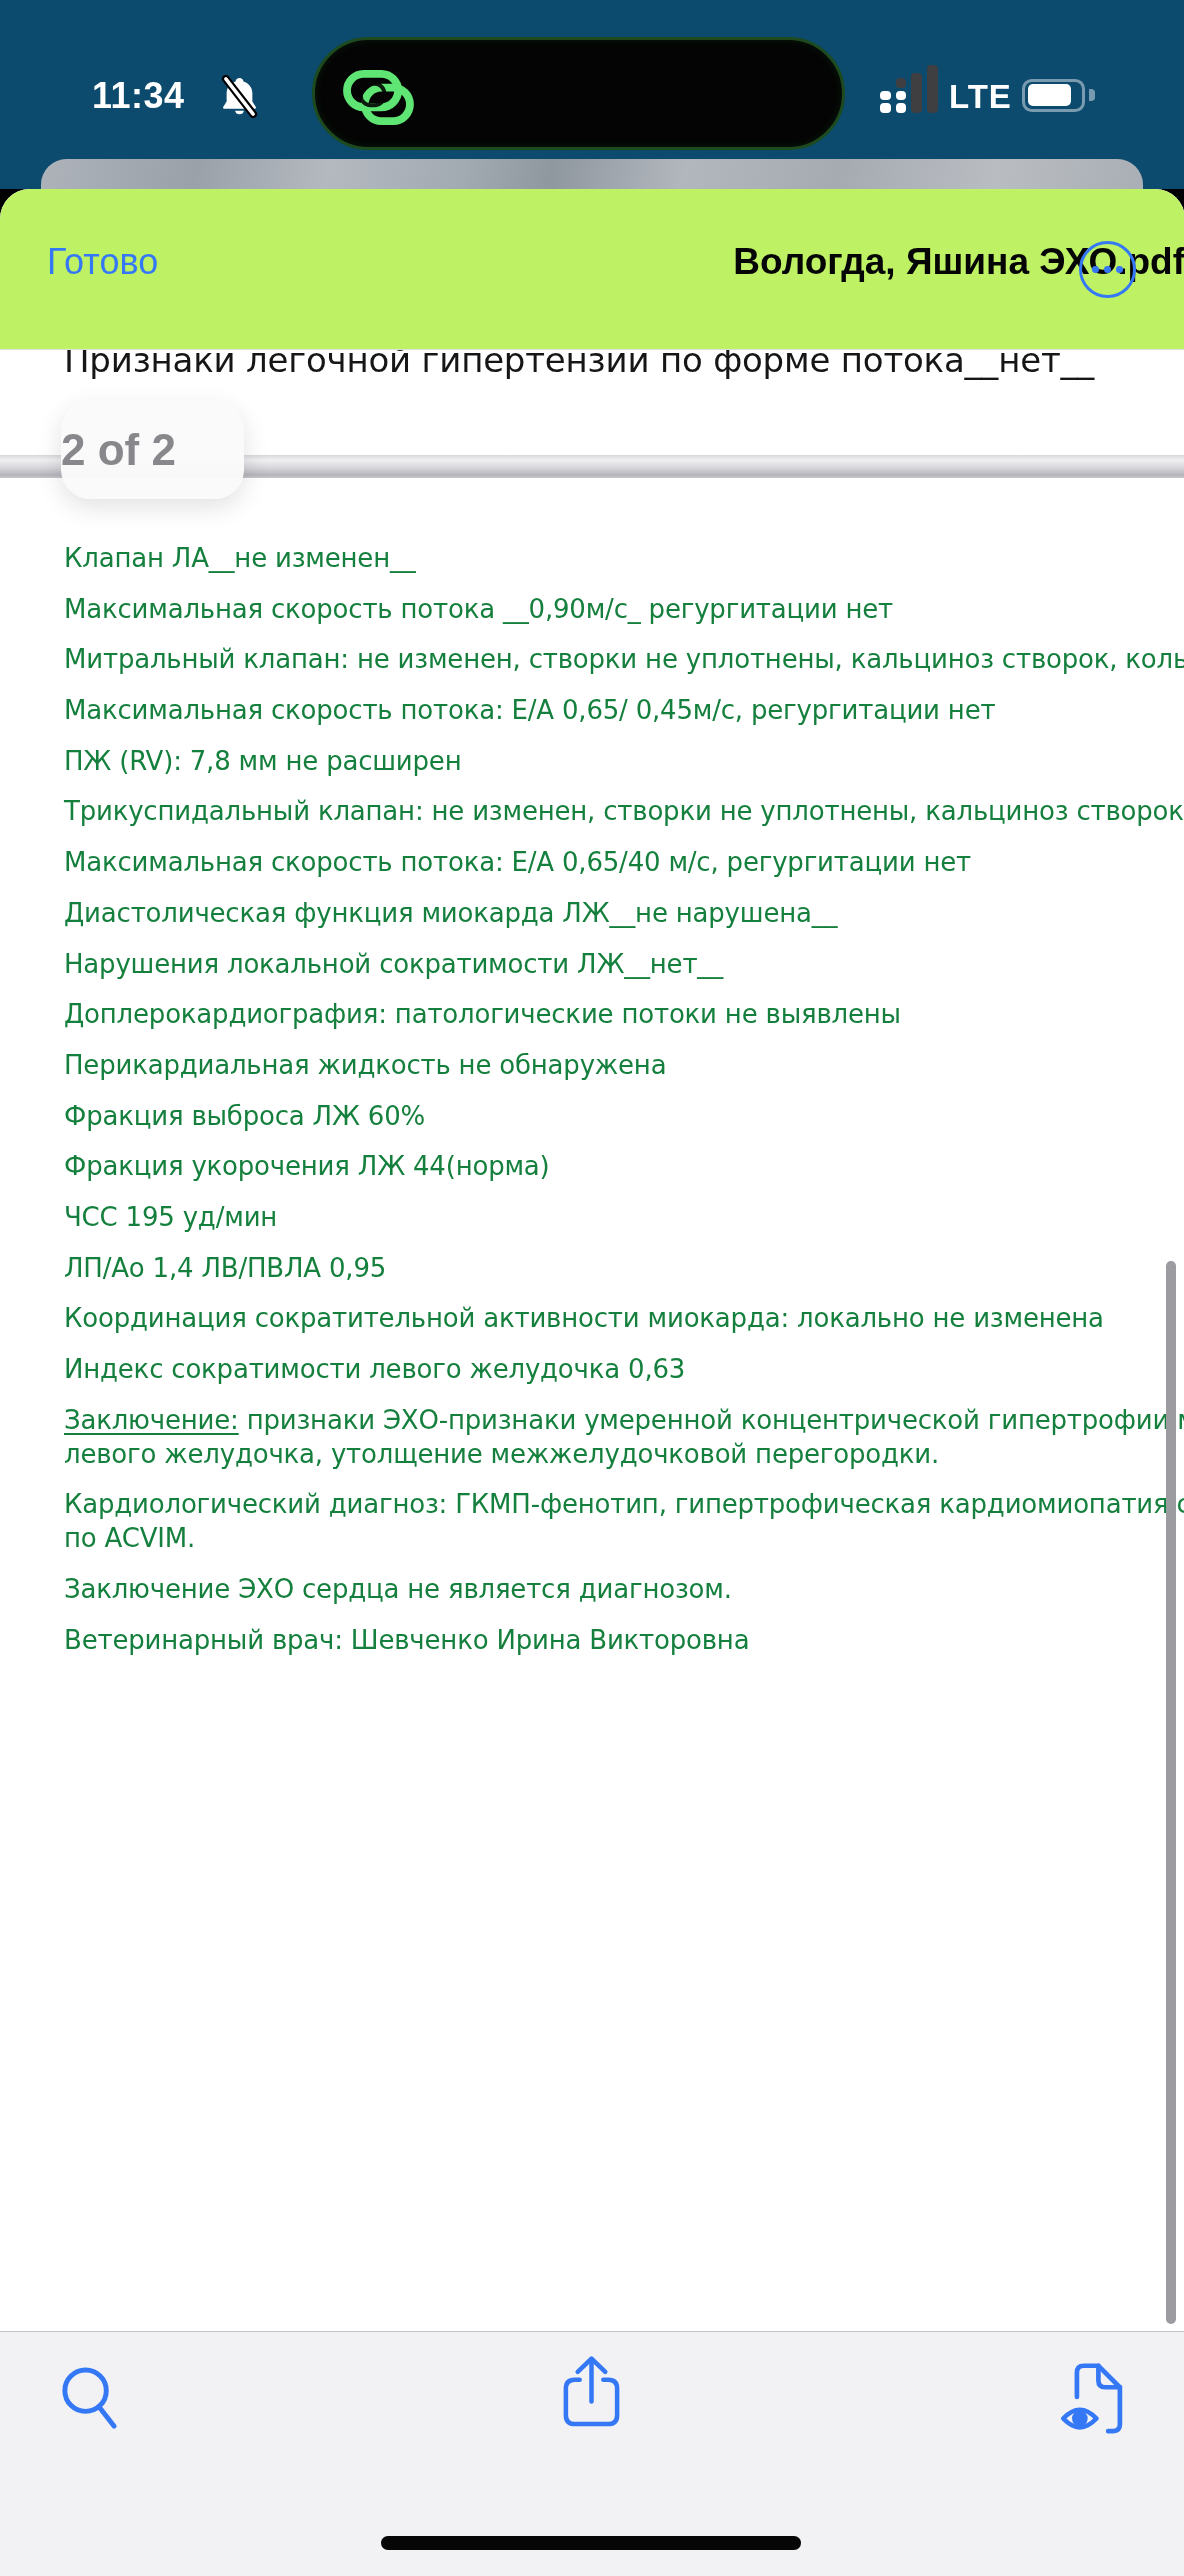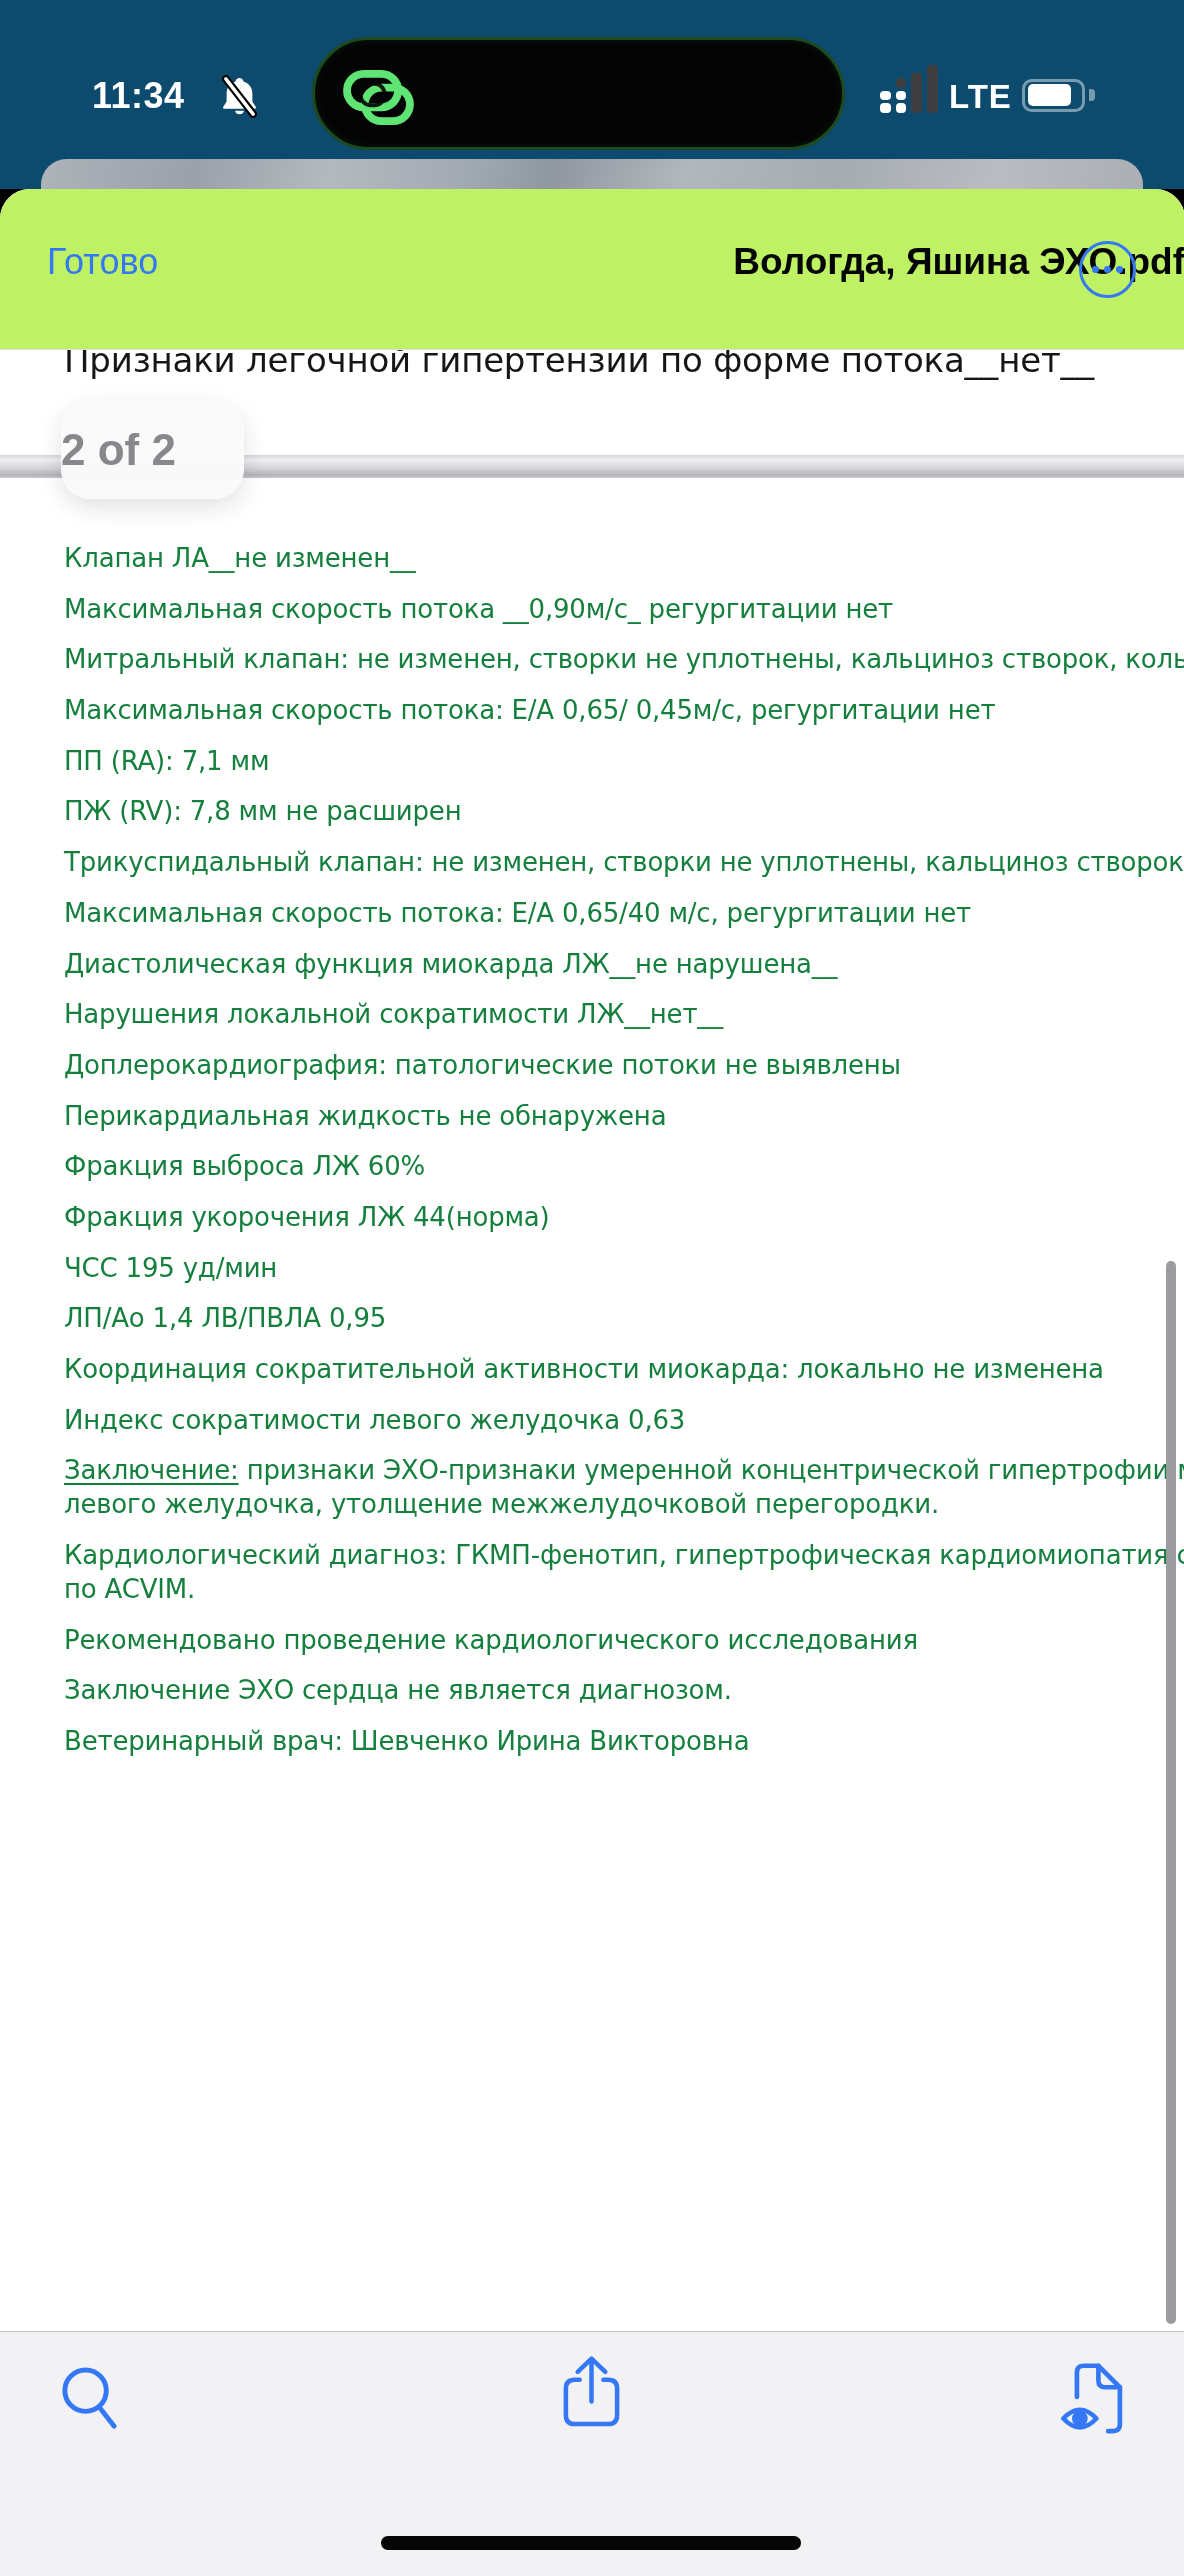--- a/index.html
+++ b/index.html
@@ -129,23 +129,20 @@
       <div class="para">
         <div class="line">Максимальная скорость потока __0,90м/с_ регургитации нет</div>
       </div>
       <div class="para">
         <div class="line">Митральный клапан: не изменен, створки не уплотнены, кальциноз створок, кольца отс</div>
       </div>
       <div class="para">
         <div class="line">Максимальная скорость потока: Е/А 0,65/ 0,45м/с, регургитации нет</div>
       </div>
       <div class="para">
-        <div class="line">ПП (RA): 7,1 мм</div>
-      </div>
-      <div class="para">
         <div class="line">ПЖ (RV): 7,8 мм не расширен</div>
       </div>
       <div class="para">
         <div class="line">Трикуспидальный клапан: не изменен, створки не уплотнены, кальциноз створок, кольца о</div>
       </div>
       <div class="para">
         <div class="line">Максимальная скорость потока: Е/А 0,65/40 м/с, регургитации нет</div>
       </div>
       <div class="para">
         <div class="line">Диастолическая функция миокарда ЛЖ__не нарушена__</div>
@@ -177,23 +174,20 @@
       <div class="para">
         <div class="line">Индекс сократимости левого желудочка 0,63</div>
       </div>
       <div class="para">
         <div class="line"><span class="ul">Заключение:</span> признаки ЭХО-признаки умеренной концентрической гипертрофии миокарда</div>
         <div class="line">левого желудочка, утолщение межжелудочковой перегородки.</div>
       </div>
       <div class="para">
         <div class="line">Кардиологический диагноз: ГКМП-фенотип, гипертрофическая кардиомиопатия стадии В1-В</div>
         <div class="line">по ACVIM.</div>
-      </div>
-      <div class="para">
-        <div class="line">Рекомендовано проведение кардиологического исследования</div>
       </div>
       <div class="para">
         <div class="line">Заключение ЭХО сердца не является диагнозом.</div>
       </div>
       <div class="para">
         <div class="line">Ветеринарный врач: Шевченко Ирина Викторовна</div>
       </div>
     </div>
 
   <div class="abs scrollbar"></div>

